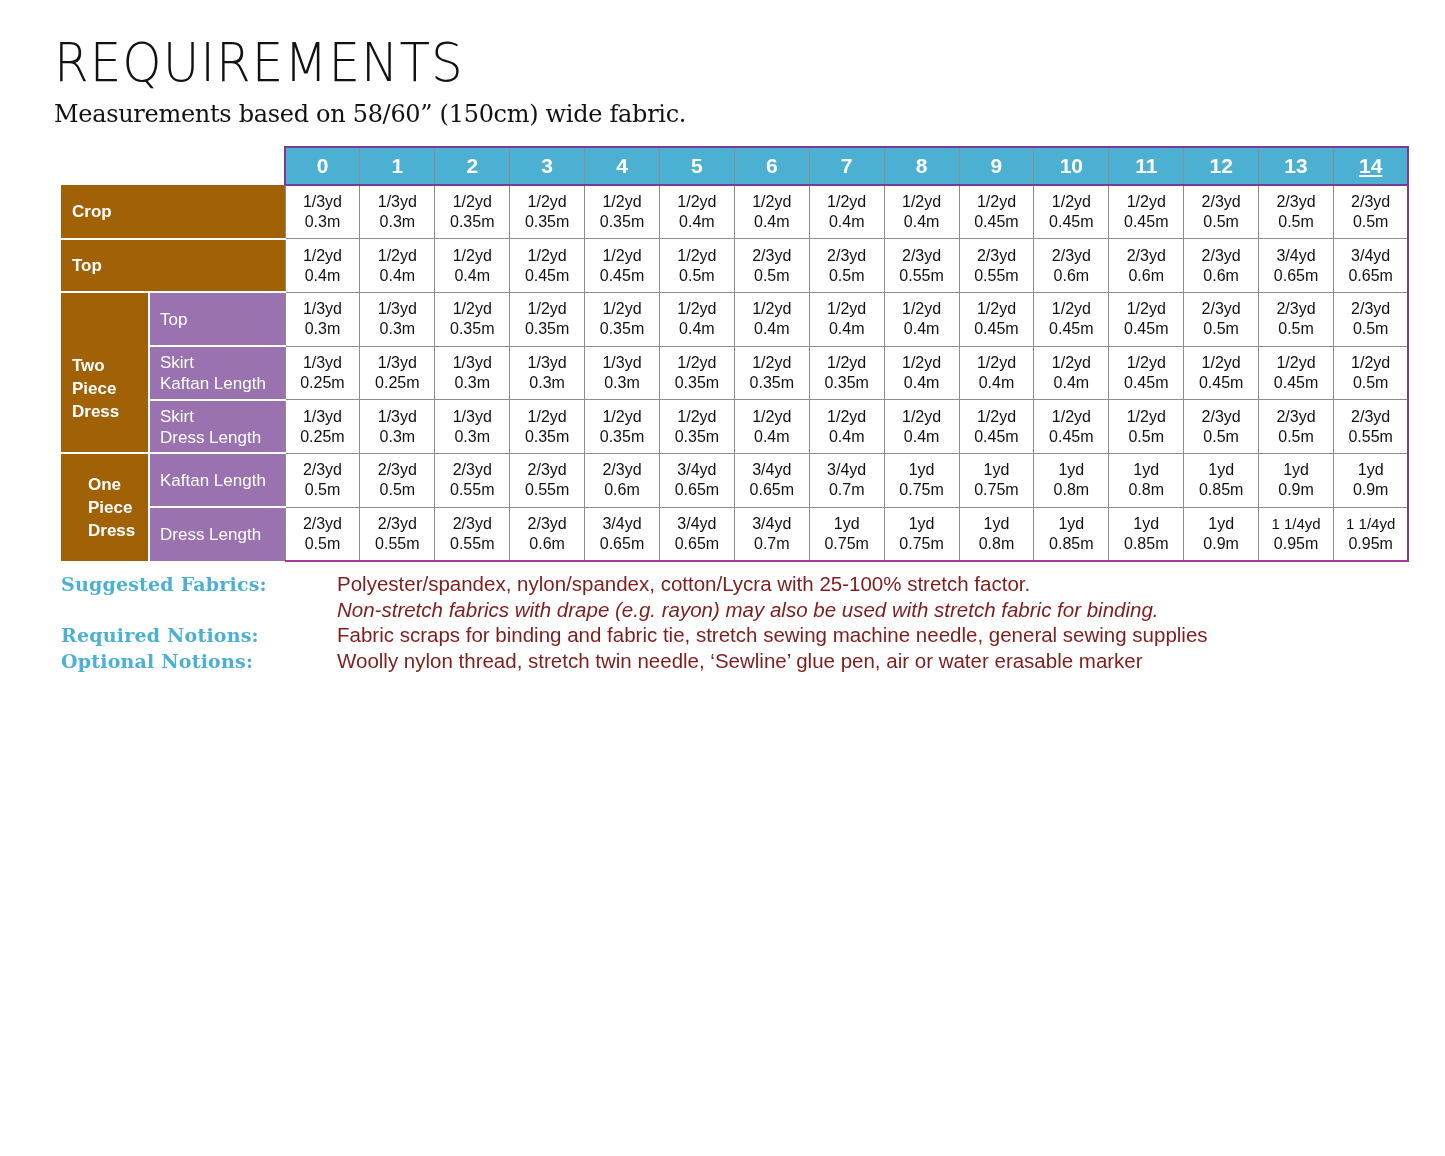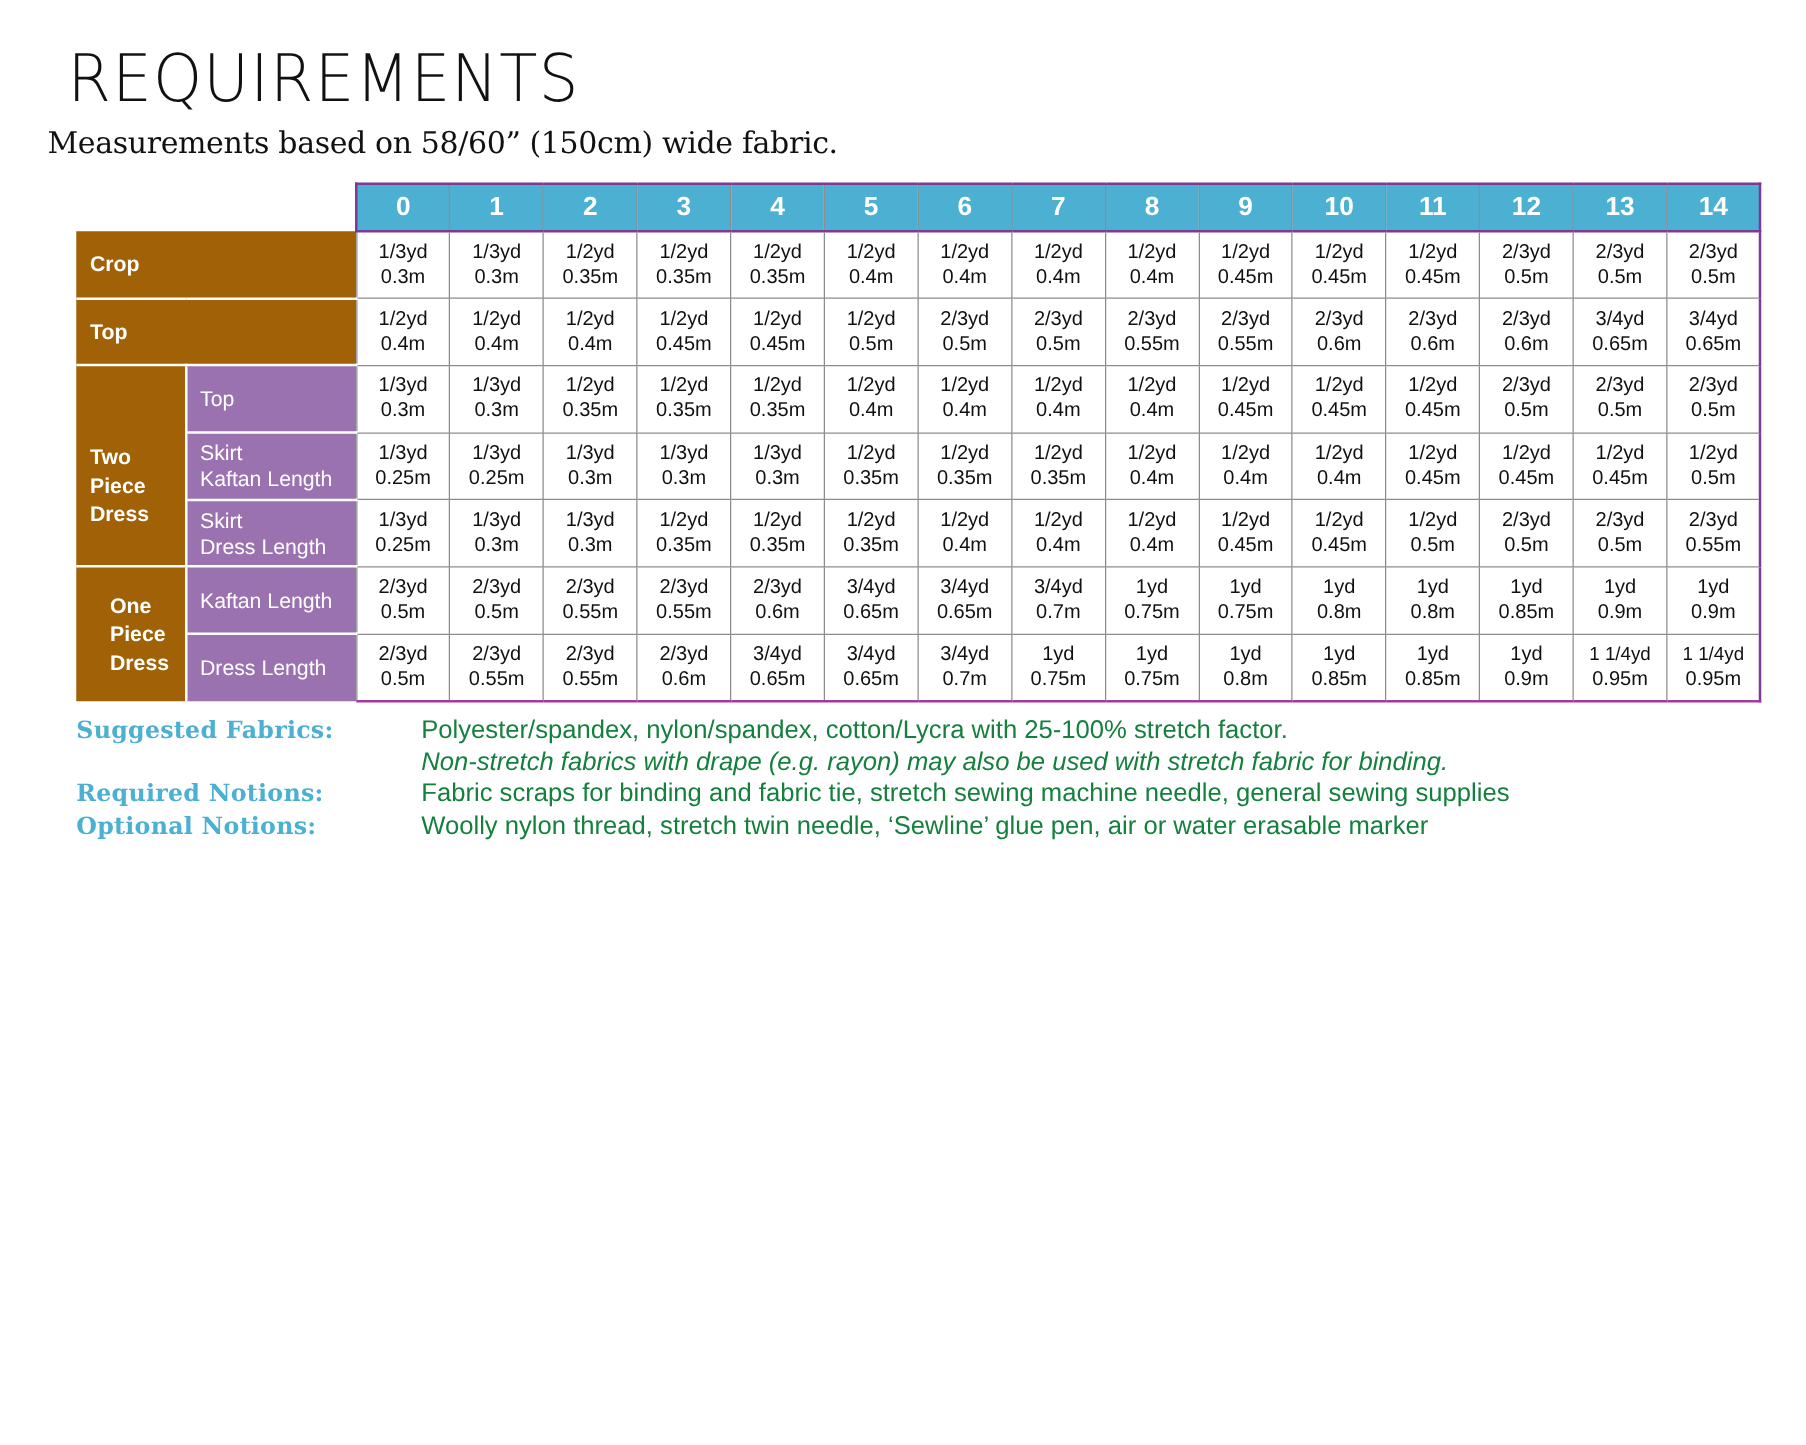--- a/index.html
+++ b/index.html
@@ -3,38 +3,38 @@
   <meta charset="utf-8">
   <style>
     html, body { margin: 0; padding: 0; background: #ffffff; }
     body { width: 1445px; height: 1156px; position: relative; overflow: hidden; font-family: "Liberation Sans", sans-serif; color: #111; }
     .title {
       position: absolute; left: 54px; top: 38px;
       font-family: "DejaVu Sans", sans-serif; font-size: 50px; font-weight: 300;
       letter-spacing: 1px; color: #111; line-height: 1; transform: scaleY(1.05);
     }
     .subtitle {
-      position: absolute; left: 38px; top: 101px;
+      position: absolute; left: 54px; top: 101px;
       font-family: "DejaVu Serif", serif; font-size: 24px; color: #111; line-height: 1.1;
       letter-spacing: -0.3px;
     }
     .req-table {
       position: absolute; left: 61px; top: 146px;
       border-collapse: collapse; table-layout: fixed;
     }
     .req-table td, .req-table th { padding: 0; box-sizing: border-box; }
     .corner { width: 212px; height: 38px; background: #fff; border: none; }
     .size-head {
       width: 74.9px; height: 38px; background: #4bb0d2; color: #fff;
       font-size: 21px; font-weight: bold; text-align: center;
       border-left: 1px solid #8d8d8d; border-right: 1px solid #8d8d8d;
       border-top: 2px solid #7a3b96; border-bottom: 2px solid #7a3b96;
     }
     .size-head.first { border-left: 2px solid #7a3b96; }
-    .size-head.last { border-right: 2px solid #7a3b96; }
+    .size-head.last { border-right: 2px solid #7a3b96; text-decoration: underline; }
     .cell {
       height: 53.7px; text-align: center; font-size: 16px; line-height: 20px;
       border: 1px solid #8d8d8d; background: #fff; color: #111; vertical-align: middle;
     }
     .cell.last { border-right: 2px solid #7a3b96; }
     .cell.bottom { border-bottom: 2px solid #a3399c; }
     .cell .yd, .cell .m { display: block; white-space: nowrap; }
     .cell .yd.small { font-size: 15px; }
     .grp {
       background: #a16207; color: #fff; font-weight: bold; font-size: 17px;
@@ -49,21 +49,21 @@
       padding-left: 10px !important; vertical-align: middle; width: 136px;
       border-bottom: 2px solid #ffffff; line-height: 21px;
     }
     .sub.bottom-edge { border-bottom: none; }
     .notes { position: absolute; left: 61px; top: 571px; }
     .note-row { display: flex; height: 25.8px; align-items: center; }
     .note-label {
       width: 276px; font-family: "DejaVu Serif", serif; font-weight: bold;
       font-size: 19px; color: #4bb0d2; letter-spacing: 0.2px;
     }
-    .note-text { font-size: 20.5px; color: #15803d; white-space: nowrap; }
+    .note-text { font-size: 20.5px; color: #7f1d1d; white-space: nowrap; }
     .note-text.italic { font-style: italic; }
   </style>
 </head>
 <body>
 
 <div class="title">REQUIREMENTS</div>
 <div class="subtitle">Measurements based on 58/60” (150cm) wide fabric.</div>
 
 <table class="req-table">
   <thead>

